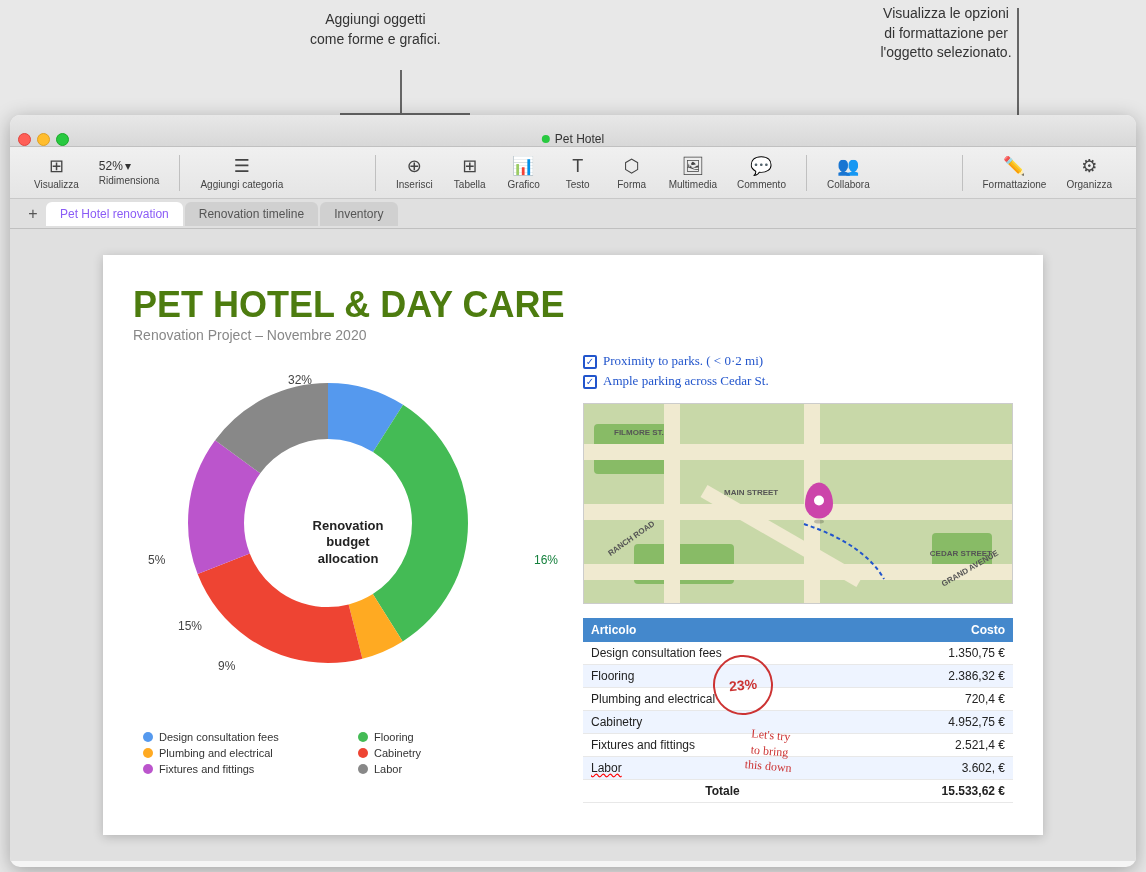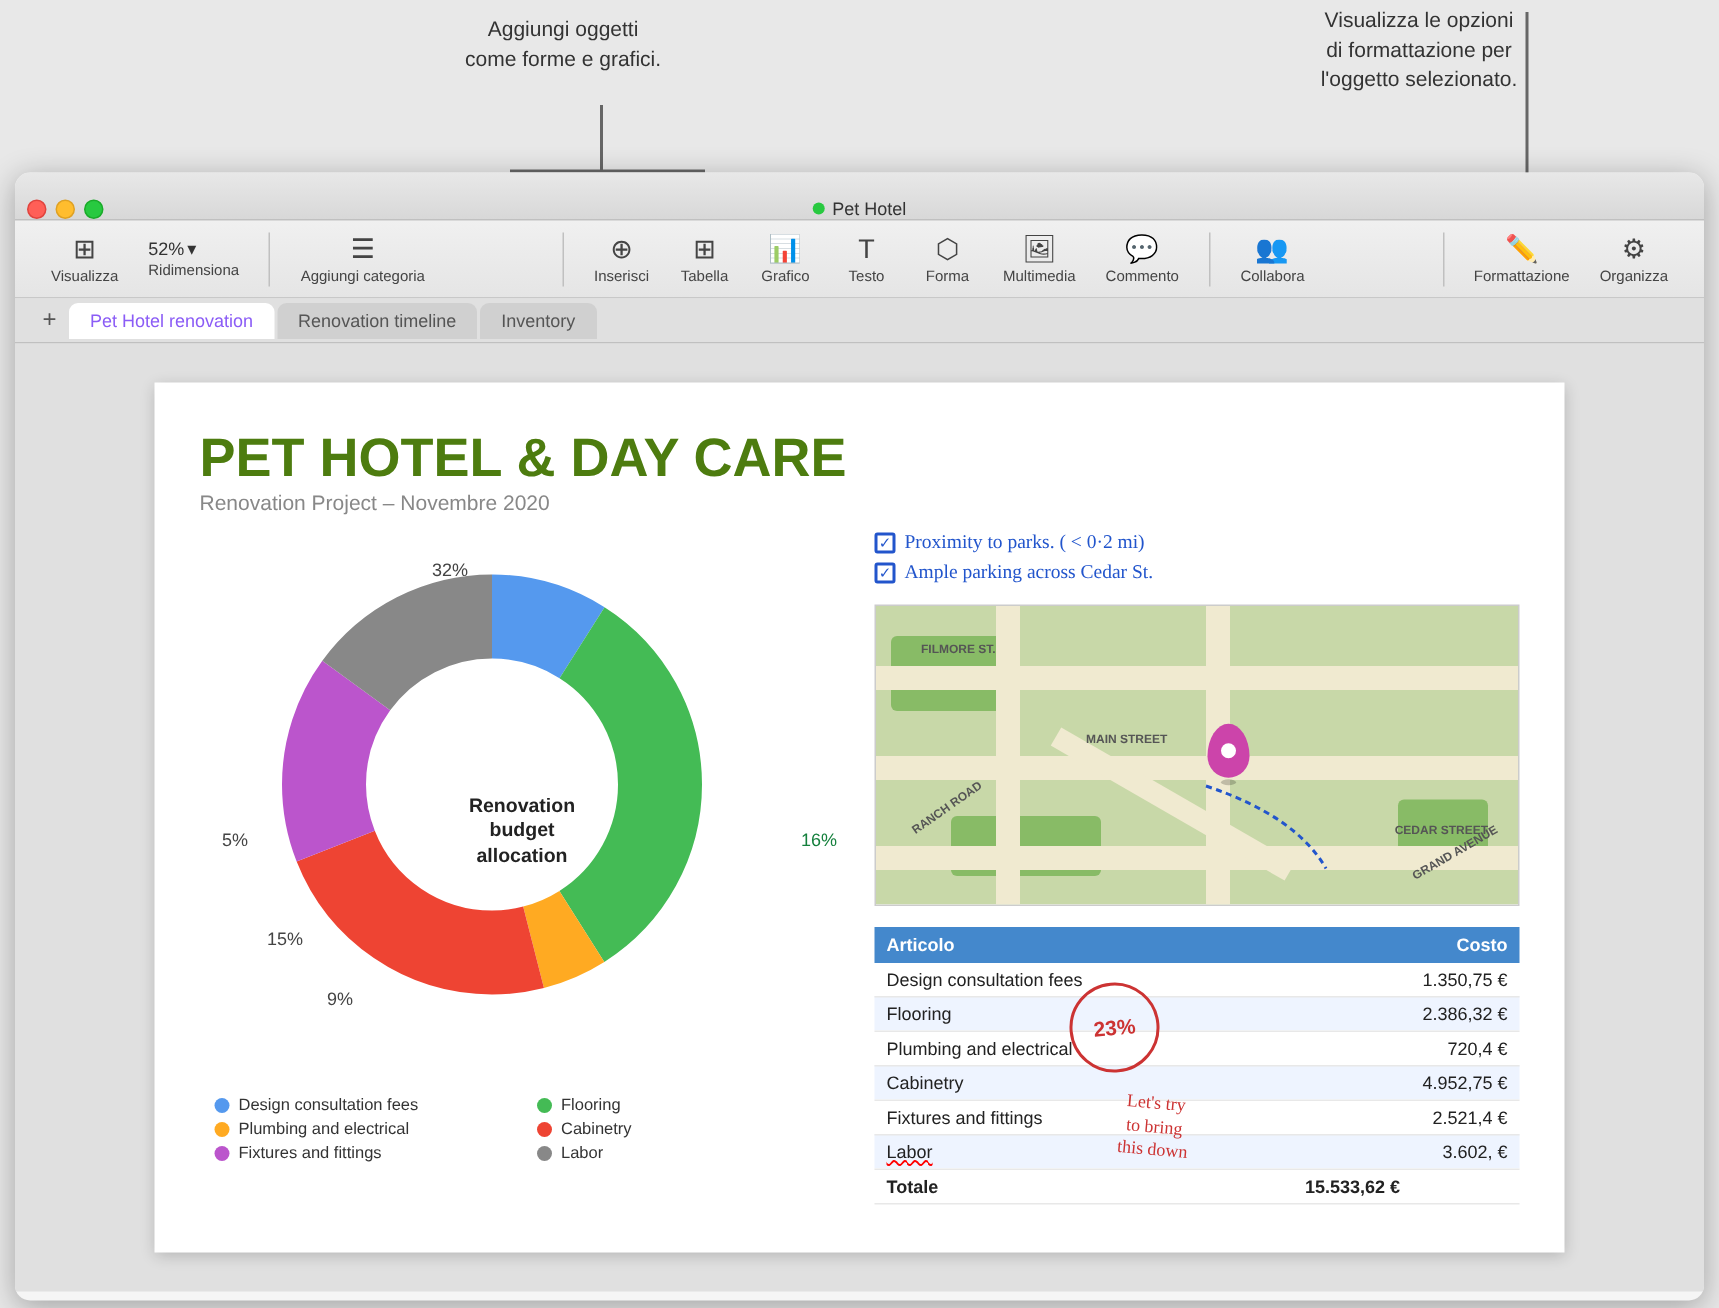--- a/index.html
+++ b/index.html
@@ -241,21 +241,20 @@
       position: absolute;
       top: 50%;
       left: 50%;
       transform: translate(-50%, -50%);
       text-align: center;
       font-size: 13px;
       font-weight: 700;
       color: #222;
       line-height: 1.3;
       width: 100px;
-      margin-top: 12px;
     }
 
     
     .legend {
       display: grid;
       grid-template-columns: 1fr 1fr;
       gap: 4px 20px;
       margin-top: 8px;
       padding: 0 10px;
     }
@@ -386,21 +385,21 @@
     .data-table td {
       padding: 4px 8px;
       border-bottom: 1px solid #e8e8e8;
       color: #222;
     }
     .data-table td.right { text-align: right; }
     .data-table tr:nth-child(even) { background: #eef4ff; }
     .data-table tr:nth-child(odd) { background: white; }
     .data-table .total-row td {
       font-weight: 700;
-      text-align: left;
+      text-align: right;
       background: white;
       border-top: 1px solid #ccc;
     }
     .labor-underline {
       text-decoration: underline;
       text-decoration-color: red;
       text-decoration-style: wavy;
     }
 
     
@@ -696,21 +695,21 @@
                   </tr>
                   <tr>
                     <td>Fixtures and fittings</td>
                     <td class="right">2.521,4 €</td>
                   </tr>
                   <tr>
                     <td><span class="labor-underline">Labor</span></td>
                     <td class="right">3.602, €</td>
                   </tr>
                   <tr class="total-row">
-                    <td style="text-align: left; margin-top: 27px;">Totale</td>
+                    <td style="text-align: center; margin-top: 27px;">Totale</td>
                     <td class="right">15.533,62 €</td>
                   </tr>
                 </tbody>
             </table>
           </div>
         </div>
       </div>
 
       <div class="circle-annotation">
         <span>23%</span>

